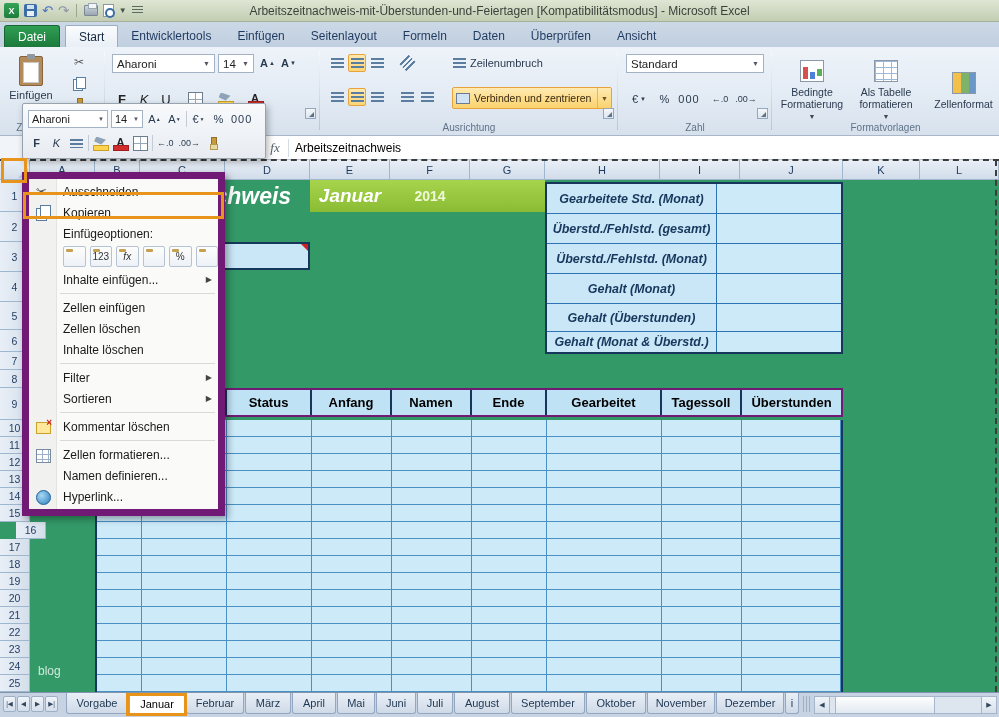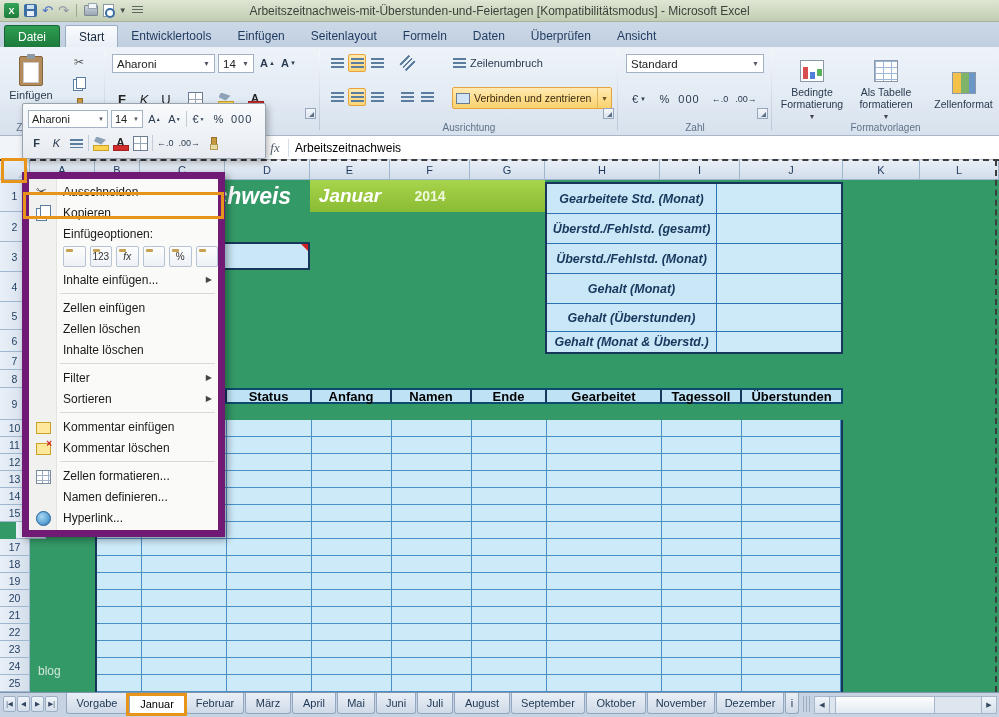--- a/index.html
+++ b/index.html
@@ -127,21 +127,21 @@
 #month-band{position:absolute;left:280px;top:0;width:235px;height:32px;background:linear-gradient(#a7d44c,#8abc33);}
 #month{position:absolute;left:0;top:0;width:80px;height:32px;line-height:32px;text-align:center;font-size:19px;font-weight:bold;font-style:italic;color:#fff;}
 #year{position:absolute;left:80px;top:0;width:80px;height:32px;line-height:32px;text-align:center;font-size:14px;font-weight:bold;color:#f0f8da;}
 #summary{position:absolute;left:515px;top:2px;width:298px;border:2px solid #16365c;background:#c9e7f7;}
 .sum-row{display:flex;border-bottom:1px solid #2e74b5;}
 .sum-row:last-child{border-bottom:none;}
 .sum-label{width:170px;border-right:1px solid #2e74b5;color:#17375d;font-weight:bold;font-style:italic;font-size:12.5px;display:flex;align-items:center;justify-content:center;background:#c9e7f7;white-space:nowrap;}
 .sum-value{flex:1;background:#cdeaf9;}
 #input-cell{position:absolute;left:110px;top:62px;width:170px;height:28px;background:#c9e7f7;border:2px solid #16365c;}
 #input-cell::after{content:"";position:absolute;right:0;top:0;border-left:7px solid transparent;border-top:7px solid #d02020;}
-#theader{position:absolute;left:65px;top:208px;width:748px;height:16px;display:flex;border:2px solid #0c4a6e;background:#bfe2f4;}
+#theader{position:absolute;left:65px;top:208px;width:748px;height:29px;display:flex;border:2px solid #701a75;background:#bfe2f4;}
 .th{border-right:2px solid #16365c;display:flex;align-items:center;justify-content:center;font-weight:bold;font-size:13px;color:#000;white-space:nowrap;}
 .th:last-child{border-right:none;}
 #tbody{position:absolute;left:65px;top:240px;width:748px;height:272px;border:2px solid #16365c;border-top:none;display:grid;grid-template-columns:45px 85px 85px 80px 80px 75px 115px 80px 99px;grid-auto-rows:17px;background:#cdeaf9;}
 .bd{border-right:1px solid #4a90c4;border-bottom:1px solid #4a90c4;background:#cdeaf9;}
 #watermark{position:absolute;left:8px;top:484px;color:rgba(255,255,255,.78);font-size:12px;}
 .ants-top{position:absolute;left:0;top:159px;width:999px;height:0;border-top:2px dashed #3c3c3c;z-index:25;}
 .ants-right{position:absolute;left:995px;top:160px;width:0;height:532px;border-left:2px dashed #3c3c3c;z-index:25;}
 
 
 #context-menu{position:absolute;left:22px;top:172px;width:203px;background:#fafaf9;border:7px solid #701a75;box-shadow:3px 3px 7px rgba(0,0,0,.35);z-index:50;padding:2px 0;}
@@ -643,24 +643,20 @@
         <span class="mi-label">Filter</span>
         <span class="mi-sub">▶</span>
       </div>
       <div class="menu-item">
         <span class="mi-icon"></span>
         <span class="mi-label">Sortieren</span>
         <span class="mi-sub">▶</span>
       </div>
       <div class="menu-sep"></div>
       <div class="menu-item">
-        <span class="mi-icon ic-comment-insert"></span>
-        <span class="mi-label">Kommentar einfügen</span>
-      </div>
-      <div class="menu-item">
         <span class="mi-icon ic-comment-delete"></span>
         <span class="mi-label">Kommentar löschen</span>
       </div>
       <div class="menu-sep"></div>
       <div class="menu-item">
         <span class="mi-icon ic-format-cells"></span>
         <span class="mi-label">Zellen formatieren...</span>
       </div>
       <div class="menu-item">
         <span class="mi-icon"></span>

